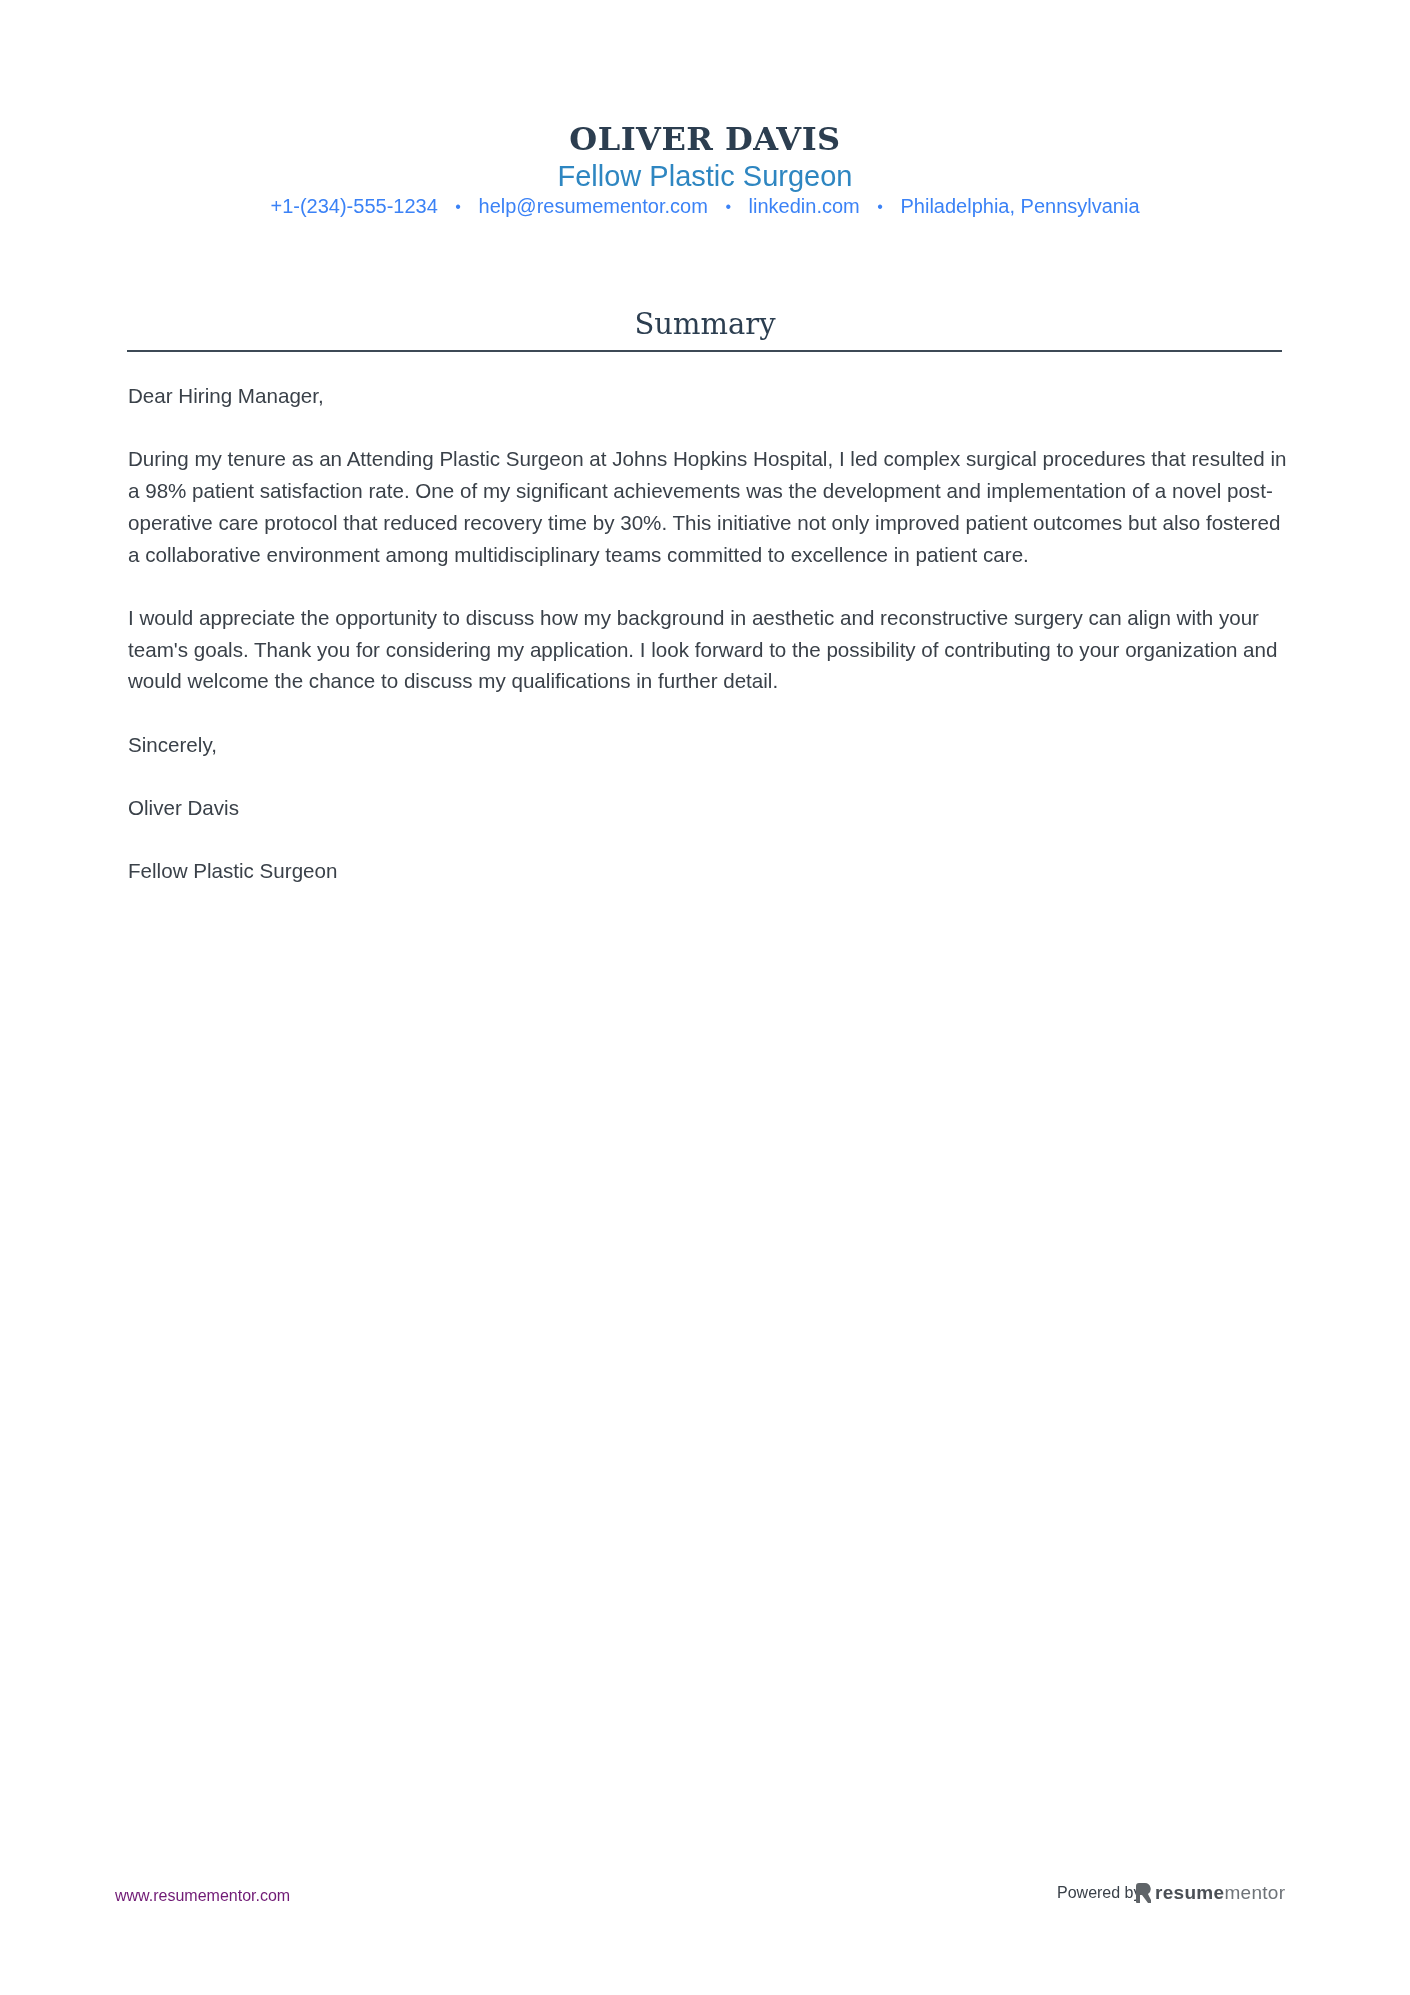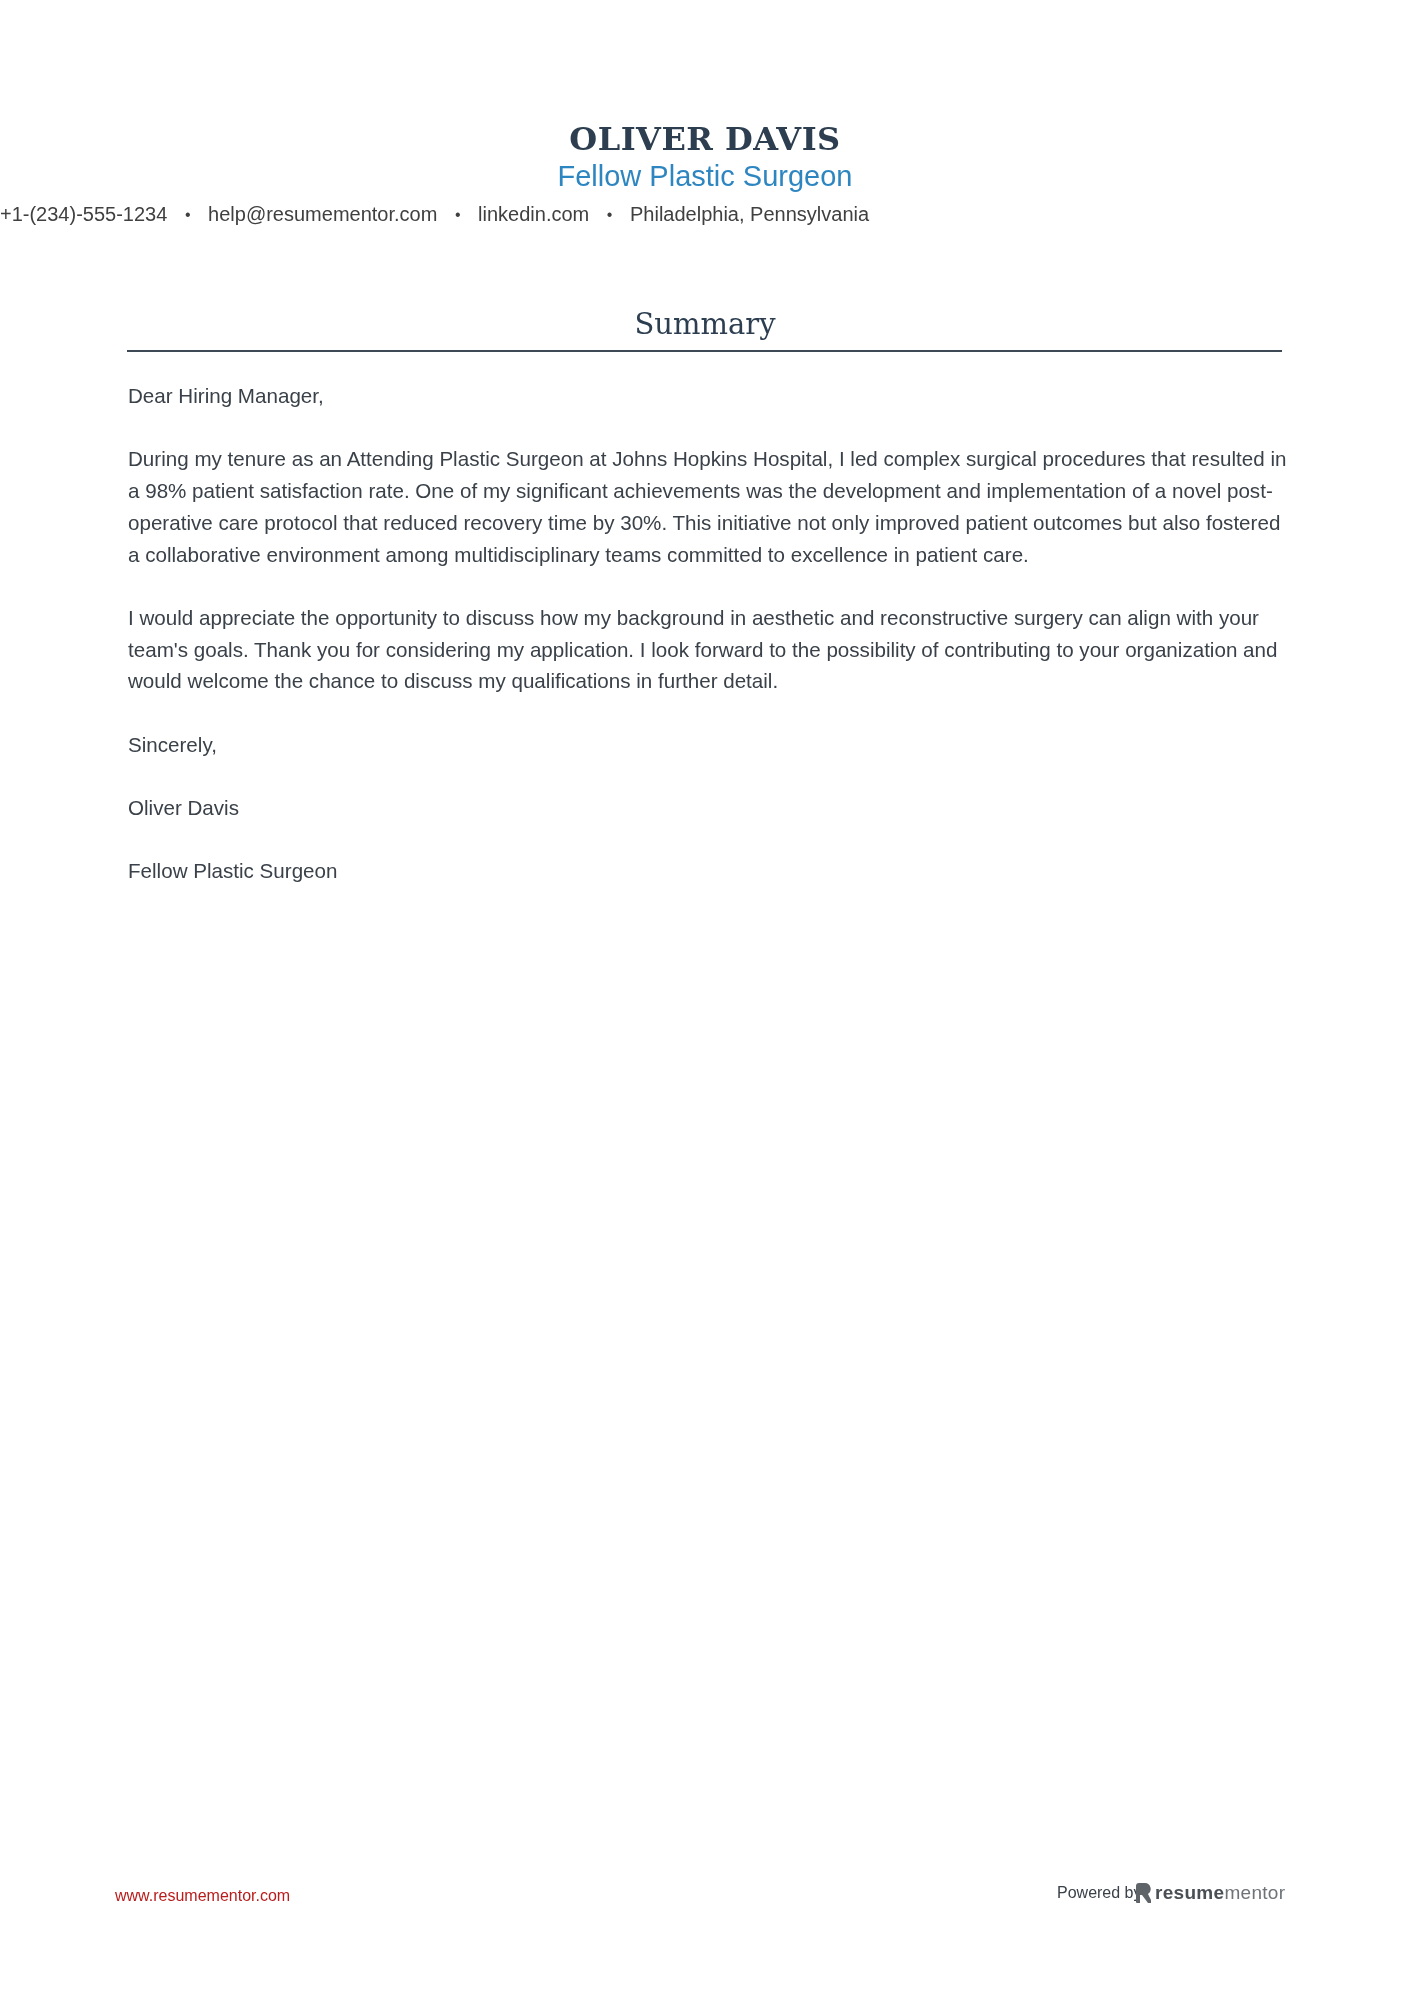--- a/index.html
+++ b/index.html
@@ -42,23 +42,24 @@
     text-align: center;
     font-size: 29px;
     line-height: 36px;
     color: #2e86c1;
   }
   .contacts {
     position: absolute;
     top: 196px;
     left: 0;
     width: 1410px;
+    text-align: center;
     font-size: 20px;
-    line-height: 36px;
-    color: #404040;
+    line-height: 21px;
+    color: #3b82f6;
     white-space: nowrap;
   }
   .contacts .sep {
     display: inline-block;
     margin: 0 12px;
     font-size: 16px;
     position: relative;
     top: -1px;
   }
   .section-title {
@@ -91,21 +92,21 @@
   }
   .body p {
     margin: 0 0 31.7px 0;
   }
   .footer-url {
     position: absolute;
     top: 1885px;
     left: 115px;
     font-size: 16px;
     line-height: 22px;
-    color: #b91c1c;
+    color: #701a75;
   }
   .powered {
     position: absolute;
     top: 1882px;
     left: 1013px;
     font-size: 16px;
     line-height: 22px;
     color: #3a4149;
     margin-left: 44px;
   }

